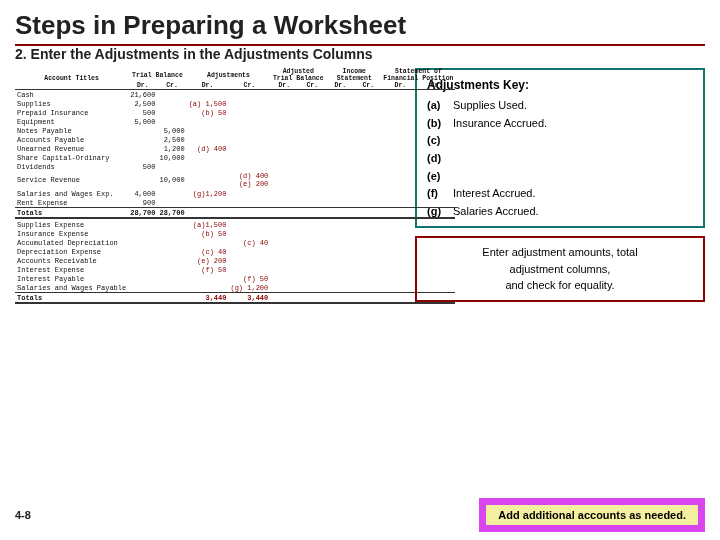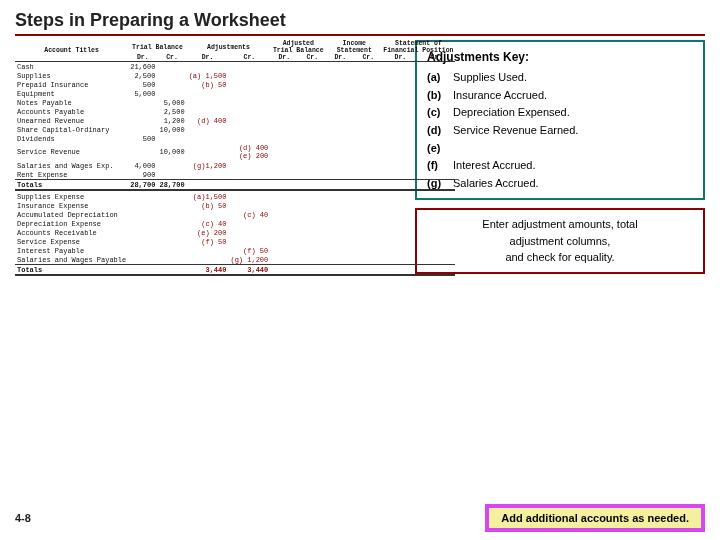--- a/index.html
+++ b/index.html
@@ -10,21 +10,21 @@
       font-family: Arial, sans-serif;
       overflow: hidden;
       position: relative;
     }
     .page {
       width: 720px;
       height: 540px;
       padding: 10px 15px;
     }
     h1 {
-      font-size: 18px;
+      font-size: 26px;
       font-weight: bold;
       color: #222;
       margin-bottom: 0;
       border-bottom: 2px solid #8B0000;
       padding-bottom: 3px;
     }
     h2 {
       font-size: 14px;
       font-weight: bold;
       color: #222;
@@ -122,40 +122,41 @@
       align-items: center;
       justify-content: space-between;
     }
     .page-num {
       font-size: 11px;
       font-weight: bold;
       color: #222;
     }
     .add-accounts-btn {
       background: #f5f0a0;
-      border: 4px solid #d946ef;
+      border: 7px solid #d946ef;
       padding: 4px 12px;
       font-size: 11px;
       font-weight: bold;
       cursor: pointer;
     }
     .lo-text {
       font-size: 11px;
       font-weight: bold;
       color: #222;
     }
     .ws-wrapper {
       position: relative;
     }
   </style>
 </head>
 <body>
 
 <div class="page">
   <h1>Steps in Preparing a Worksheet</h1>
+  <h2>2. Enter the Adjustments in the Adjustments Columns</h2>
 
   <div class="content-area">
 
     <div class="worksheet-area ws-wrapper">
       <table class="ws-table">
         <thead>
           <tr class="header-row">
             <td rowspan="2" class="account-col">Account Titles</td>
             <td colspan="2" style="text-align:center;border-bottom:0;font-weight:bold;font-size:6.5px;">Trial Balance</td>
             <td colspan="2" style="text-align:center;border-bottom:0;font-weight:bold;font-size:6.5px;">Adjustments</td>
@@ -432,21 +433,21 @@
               <td class="num-col" style="color: rgb(139, 0, 0);">(e) 200</td>
               <td class="num-col" style="color: rgb(139, 0, 0);"></td>
               <td class="num-col"></td>
               <td class="num-col"></td>
               <td class="num-col"></td>
               <td class="num-col"></td>
               <td class="num-col"></td>
               <td class="num-col"></td>
             </tr>
             <tr>
-              <td class="account-col">Service Expense</td>
+              <td class="account-col">Interest Expense</td>
               <td class="num-col"></td>
               <td class="num-col"></td>
               <td class="num-col" style="color: rgb(139, 0, 0);">(f) 50</td>
               <td class="num-col" style="color: rgb(139, 0, 0);"></td>
               <td class="num-col"></td>
               <td class="num-col"></td>
               <td class="num-col"></td>
               <td class="num-col"></td>
               <td class="num-col"></td>
               <td class="num-col"></td>
@@ -502,25 +503,23 @@
             <div class="key-item">
               <span class="key-label">(a)</span>
               <span>Supplies Used.</span>
             </div>
             <div class="key-item">
               <span class="key-label">(b)</span>
               <span>Insurance Accrued.</span>
             </div>
             <div class="key-item">
               <span class="key-label">(c)</span>
-              <span>Depreciation Expensed.</span>
             </div>
             <div class="key-item">
               <span class="key-label">(d)</span>
-              <span>Service Revenue Earned.</span>
             </div>
             <div class="key-item">
               <span class="key-label">(e)</span>
             </div>
             <div class="key-item">
               <span class="key-label">(f)</span>
               <span>Interest Accrued.</span>
             </div>
             <div class="key-item">
               <span class="key-label">(g)</span>

